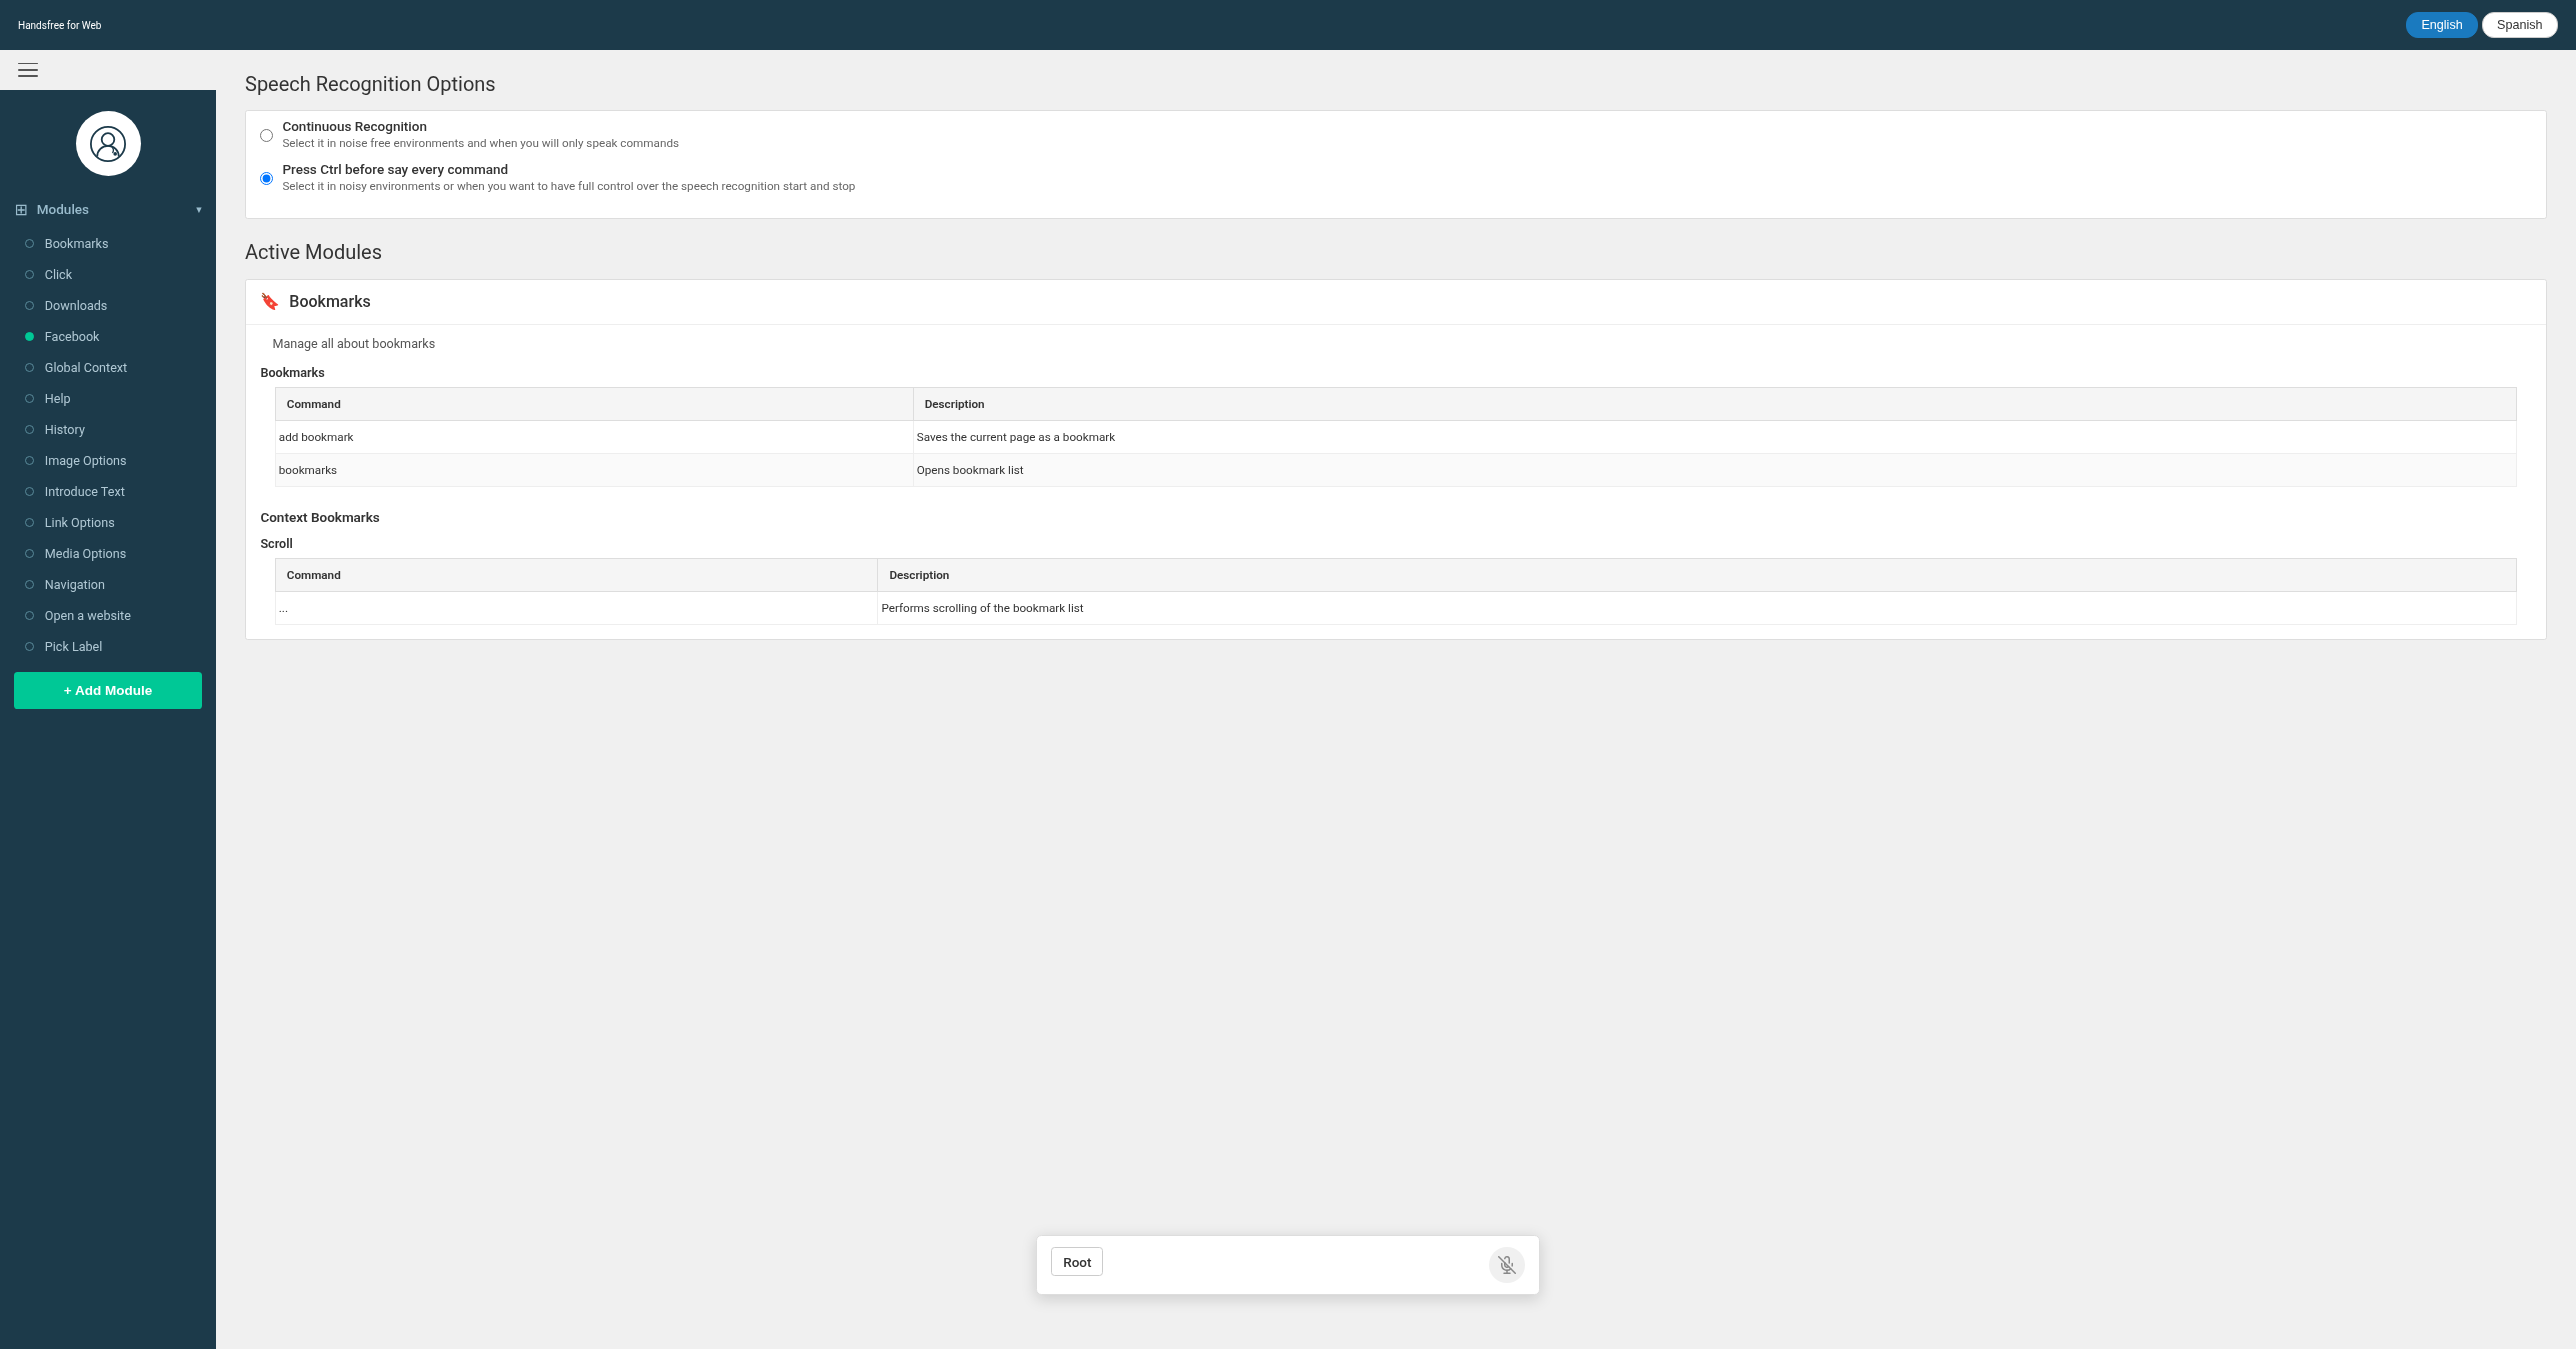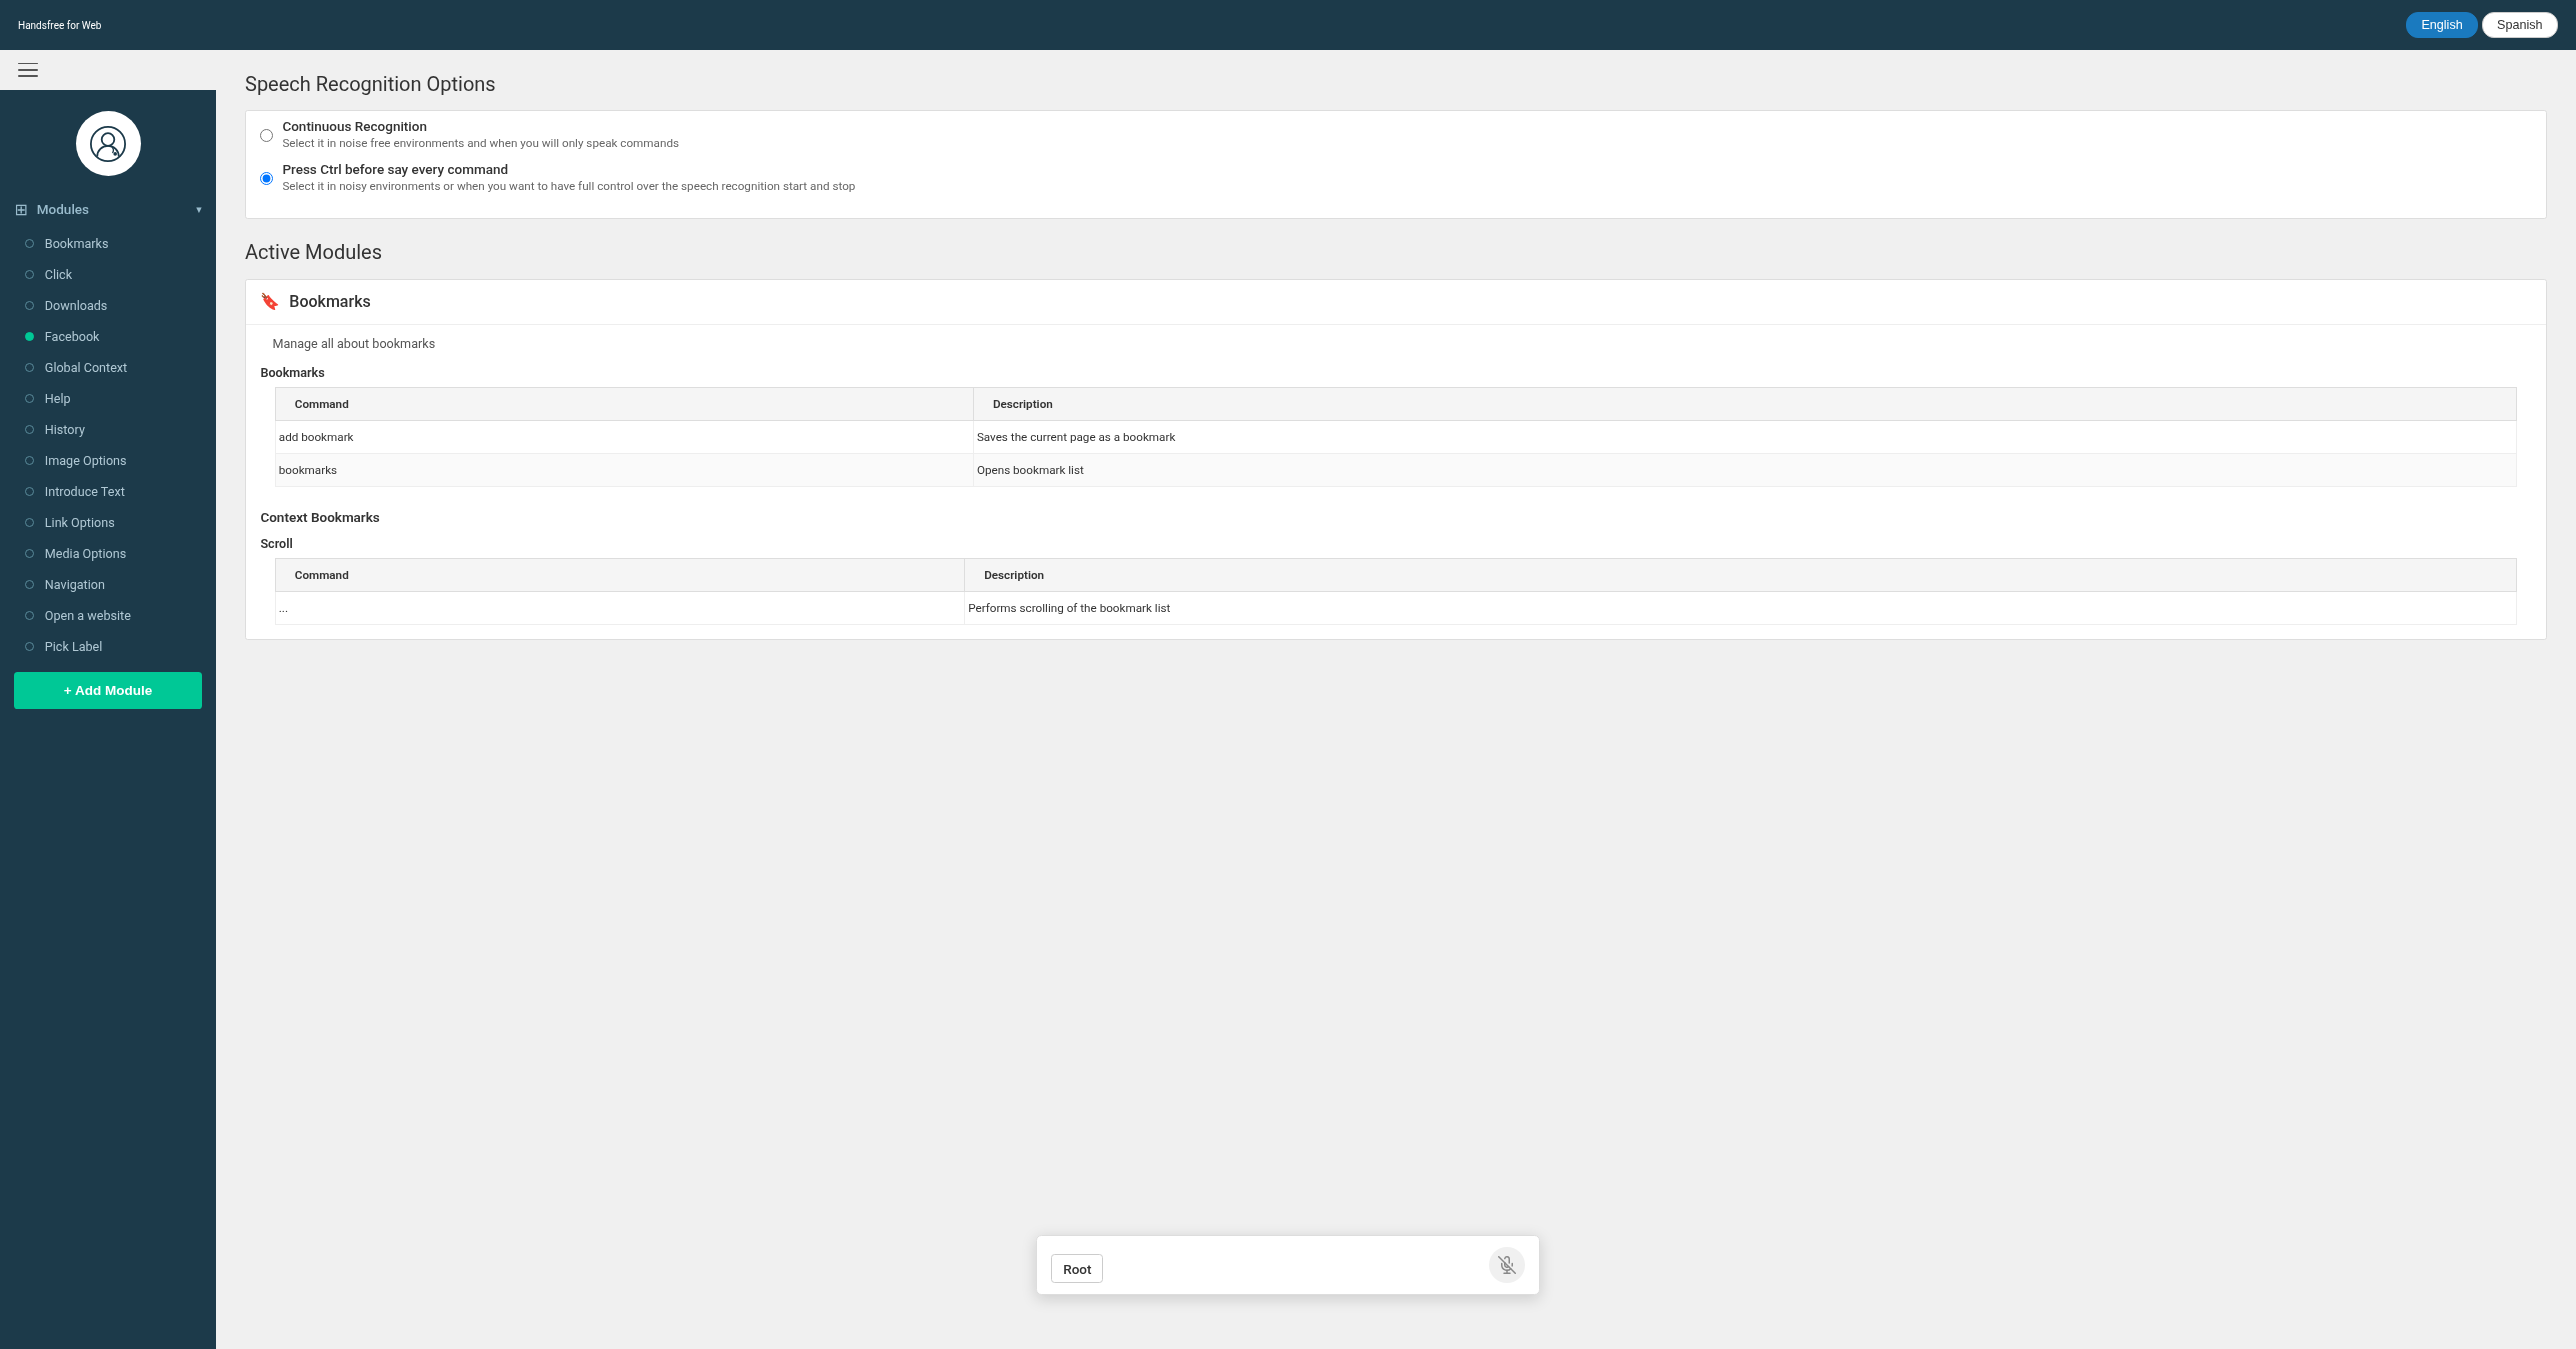--- a/index.html
+++ b/index.html
@@ -222,21 +222,21 @@
     }
     .commands-table {
       width: 100%;
       border-collapse: collapse;
       margin: 0 14.4px;
       width: calc(100% - 29px);
     }
     .commands-table th {
       background: #f5f5f5;
       border: 0.9px solid #ddd;
-      padding: 9px 19px;
+      padding: 9px 11px;
       text-align: left;
       font-size: 11.7px;
       font-weight: 600;
       color: #333;
     }
     .commands-table td {
       border: 0.9px solid #eee;
       padding: 9px 3px;
       font-size: 11.7px;
       color: #333;
@@ -249,21 +249,21 @@
     .voice-overlay {
       position: fixed;
       bottom: 54px;
       left: 50%;
       transform: translateX(-50%);
       background: white;
       border: 0.9px solid #ddd;
       border-radius: 5.4px;
       box-shadow: 0 3.6px 14.4px rgba(0,0,0,0.15);
       display: flex;
-      align-items: flex-end;
+      align-items: flex-start;
       padding: 10.8px 14.4px;
       gap: 10.8px;
       width: 504px;
       z-index: 100;
     }
     .voice-root-tag {
       background: white;
       border: 0.9px solid #ccc;
       border-radius: 3.6px;
       padding: 5.4px 10.8px;

